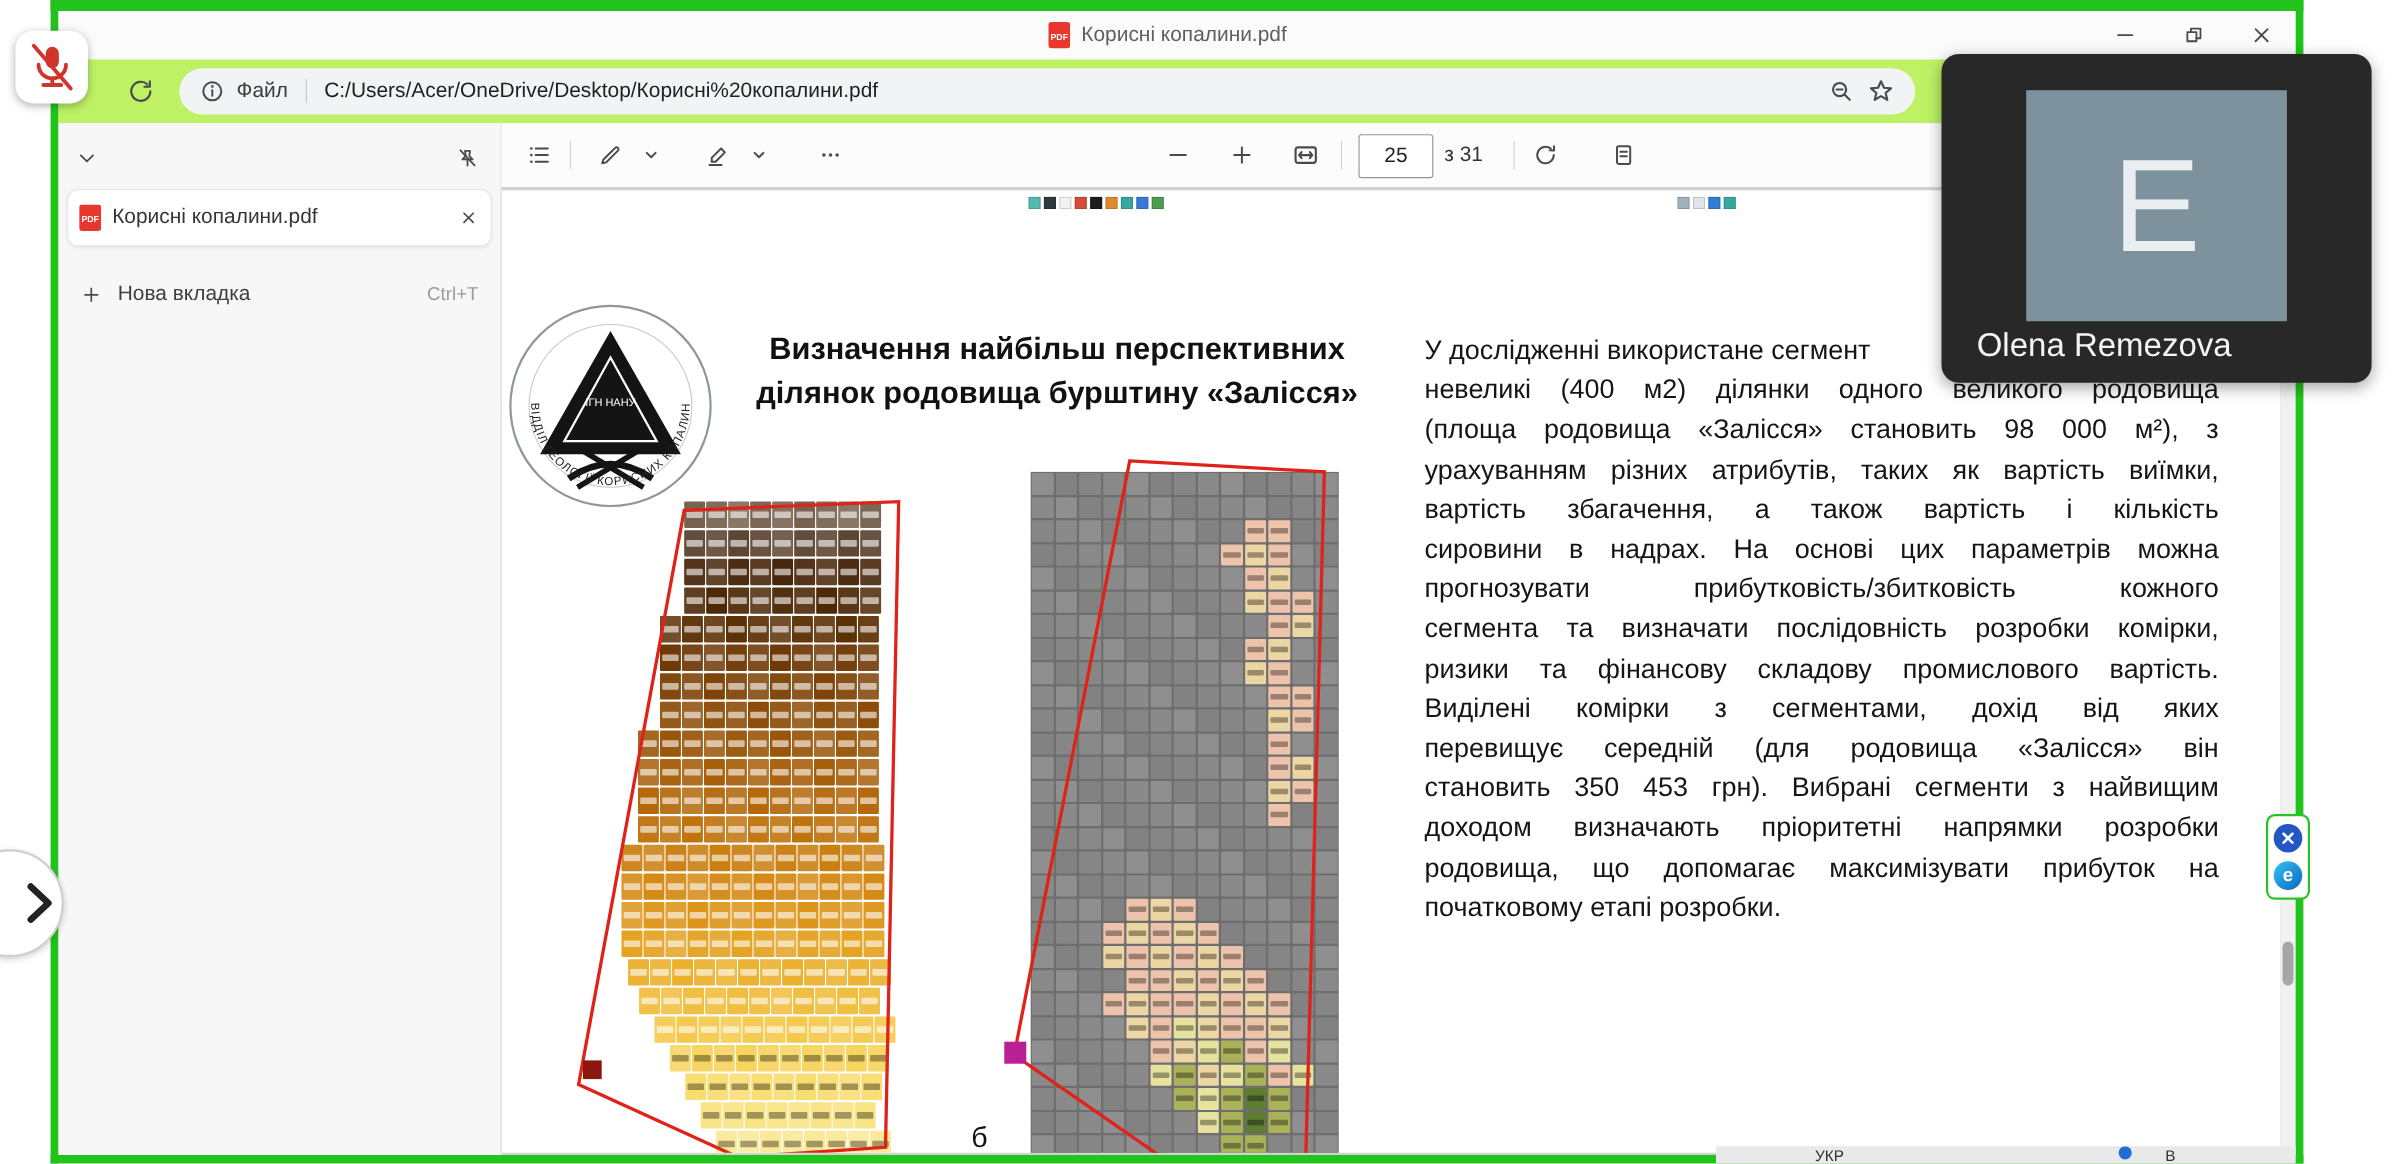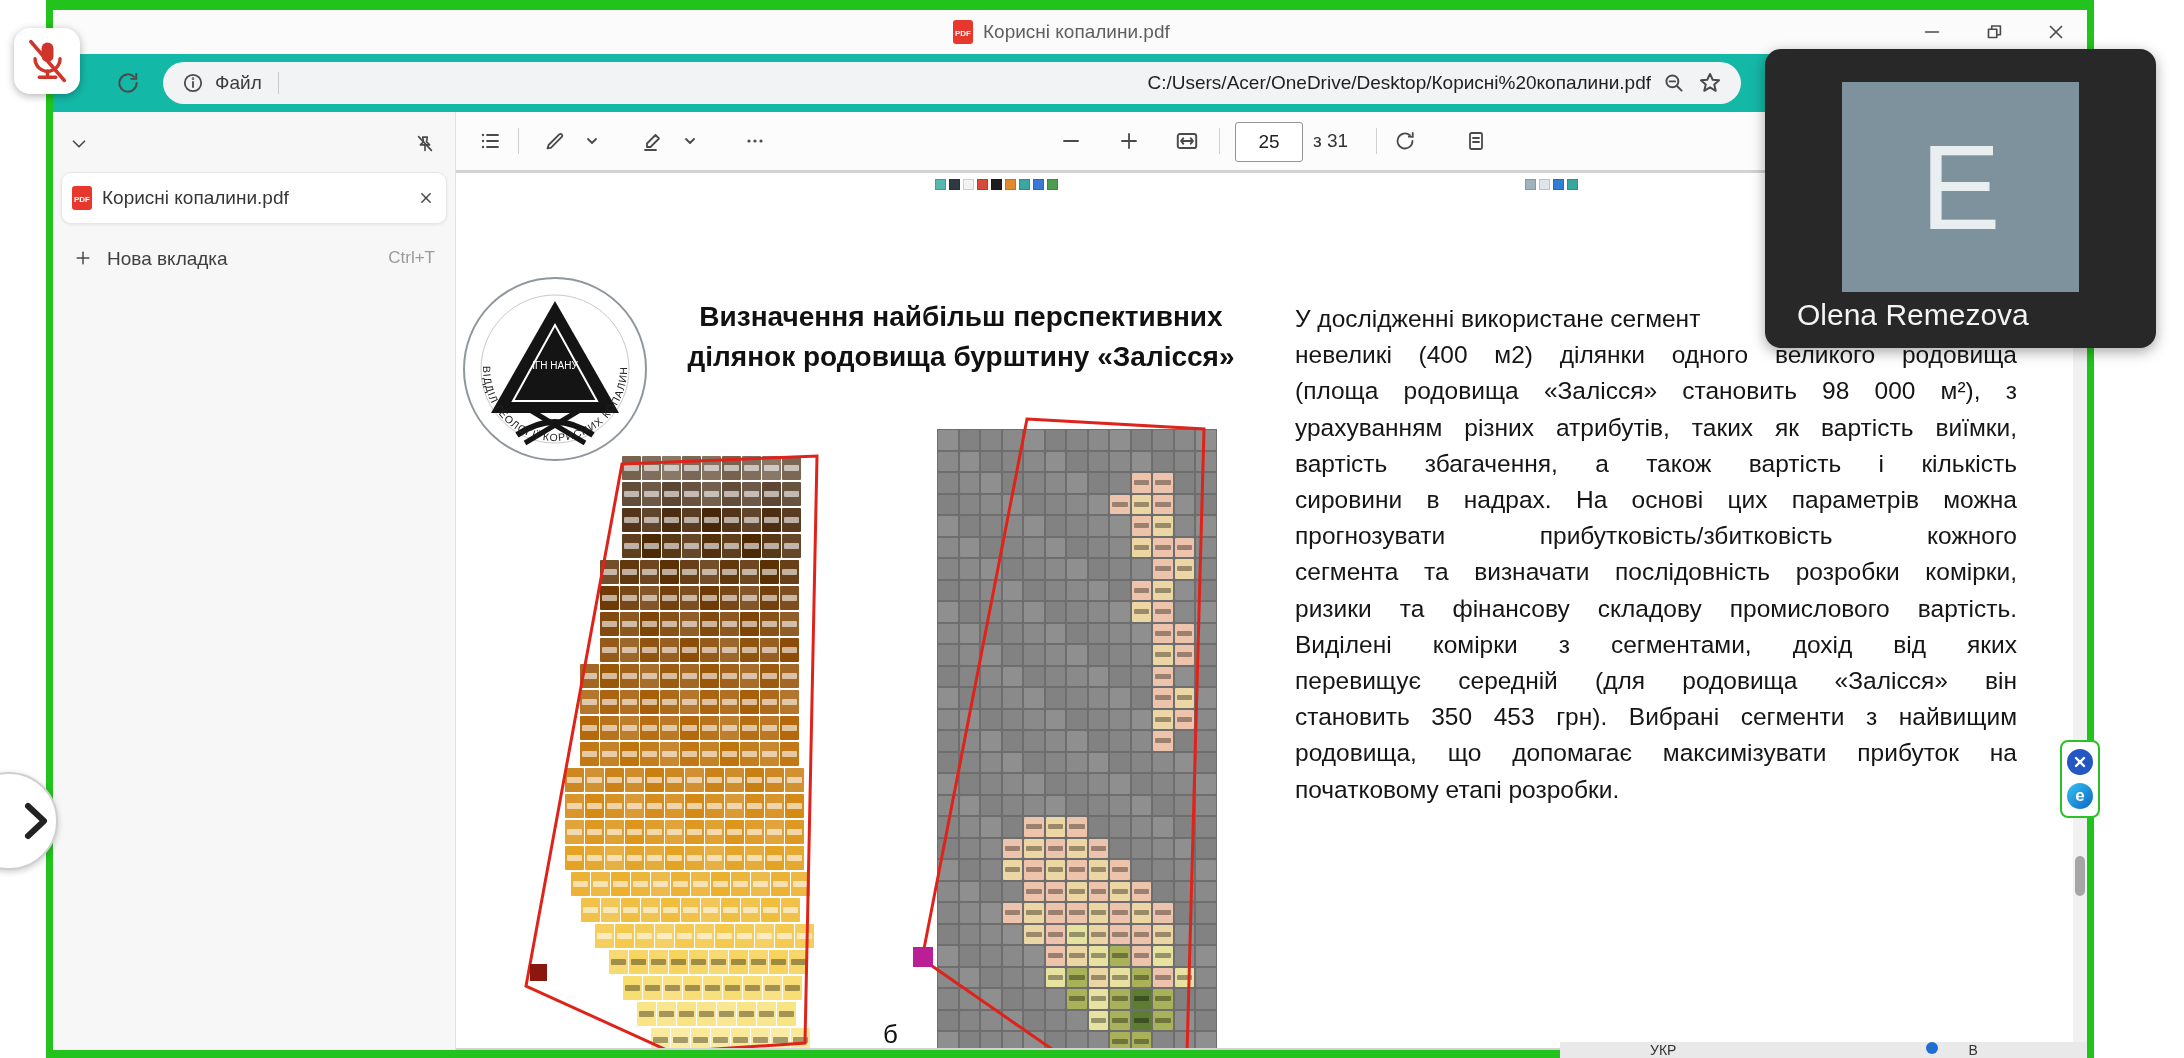--- a/index.html
+++ b/index.html
@@ -11,37 +11,37 @@
   .share-bottom{left:46px;top:1050px;width:2048px;height:8px;background:#22c31d;z-index:4;}
   .share-left{left:46px;top:0;width:7px;height:1058px;background:#22c31d;z-index:4;}
   .share-right{left:2087px;top:0;width:7px;height:1058px;background:#22c31d;z-index:4;}
   
   .bwin{left:53px;top:10px;width:2034px;height:1040px;background:#fff;z-index:1;}
   .titlebar{position:absolute;left:0;top:0;right:0;height:44px;background:#fbfbfb;}
   .title-wrap{position:absolute;left:900px;top:0;height:44px;display:flex;align-items:center;gap:10px;}
   .title-text{font-size:19px;color:#5f5f5f;}
   .controls{position:absolute;right:0;top:0;display:flex;}
   .wbtn{width:62px;height:44px;display:flex;align-items:center;justify-content:center;}
-  .addr-row{position:absolute;left:0;top:44px;right:0;height:58px;background:#14b8a6;border-bottom:1px solid #ececec;text-align:right;}
+  .addr-row{position:absolute;left:0;top:44px;right:0;height:58px;background:#bef264;border-bottom:1px solid #ececec;}
   .iconbtn{display:flex;align-items:center;justify-content:center;background:none;border:none;padding:0;}
   .reload-btn{position:absolute;left:56px;top:10px;width:38px;height:38px;}
   .pill{position:absolute;left:110px;top:8px;width:1578px;height:42px;border-radius:21px;background:#f1f3f4;
         display:flex;align-items:center;padding:0 18px;gap:10px;box-sizing:border-box;}
   .pill .prefix{font-size:19px;color:#3c3c3c;}
   .pill .sep{width:1px;height:22px;background:#c9c9c9;margin:0 6px;}
   .pill .url{font-size:19px;color:#1f1f1f;flex:1;white-space:nowrap;overflow:hidden;}
   
   .main{position:absolute;left:0;top:102px;right:0;bottom:0;display:flex;}
   .sidebar{width:402px;background:#f7f7f7;border-right:1px solid #e2e2e2;position:relative;flex:none;}
   .sb-btn{position:absolute;width:36px;height:36px;top:14px;display:flex;align-items:center;justify-content:center;}
   .tabcard{position:absolute;left:8px;top:60px;width:386px;height:52px;background:#fff;border:1px solid #e7e7e7;
            border-radius:10px;box-shadow:0 1px 3px rgba(0,0,0,.08);display:flex;align-items:center;
            padding:0 10px;gap:10px;box-sizing:border-box;}
   .tabcard .lbl{flex:1;font-size:19px;color:#363636;white-space:nowrap;overflow:hidden;}
-  .newtab{position:absolute;left:8px;top:136px;width:386px;height:40px;display:flex;
+  .newtab{position:absolute;left:8px;top:136px;width:386px;height:40px;display:flex;align-items:center;
           gap:14px;padding:0 12px;box-sizing:border-box;border-radius:8px;}
   .newtab .lbl{font-size:19px;color:#3f3f3f;flex:1;}
   .newtab .short{font-size:17px;color:#9a9a9a;}
   .content{flex:1;position:relative;}
   .pdfbar{position:absolute;left:0;top:0;right:0;height:58px;background:#fcfcfc;border-bottom:1px solid #dadada;}
   .tbtn{position:absolute;top:10px;width:38px;height:38px;display:flex;align-items:center;justify-content:center;border-radius:4px;}
   .tdiv{position:absolute;top:16px;width:1px;height:26px;background:#d0d0d0;}
   .pageinput{position:absolute;left:779px;top:10px;width:62px;height:36px;border:1px solid #949494;border-radius:3px;
              font-size:19px;text-align:center;font-family:"Liberation Sans",sans-serif;color:#222;background:#fff;}
   .pagetotal{position:absolute;left:857px;top:0;height:58px;display:flex;align-items:center;font-size:19px;color:#333;}
@@ -1597,20 +1597,21 @@
                 <div class="body-line">(площа родовища «Залісся» становить 98 000 м²), з</div>
                 <div class="body-line">урахуванням різних атрибутів, таких як вартість виїмки,</div>
                 <div class="body-line">вартість збагачення, а також вартість і кількість</div>
                 <div class="body-line">сировини в надрах. На основі цих параметрів можна</div>
                 <div class="body-line">прогнозувати прибутковість/збитковість кожного</div>
                 <div class="body-line">сегмента та визначати послідовність розробки комірки,</div>
                 <div class="body-line">ризики та фінансову складову промислового вартість.</div>
                 <div class="body-line">Виділені комірки з сегментами, дохід від яких</div>
                 <div class="body-line">перевищує середній (для родовища «Залісся» він</div>
                 <div class="body-line">становить 350 453 грн). Вибрані сегменти з найвищим</div>
+                <div class="body-line">доходом визначають пріоритетні напрямки розробки</div>
                 <div class="body-line">родовища, що допомагає максимізувати прибуток на</div>
                 <div class="body-line nolast">початковому етапі розробки.</div>
               </div>
             <div class="captioncol" id="caption-lines">
               </div>
 
           </div>
           <div class="vscroll">
             <div class="vthumb"></div>
           </div>

